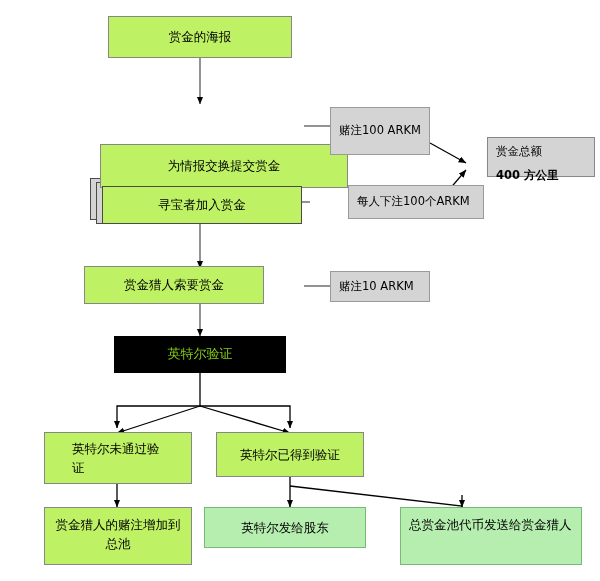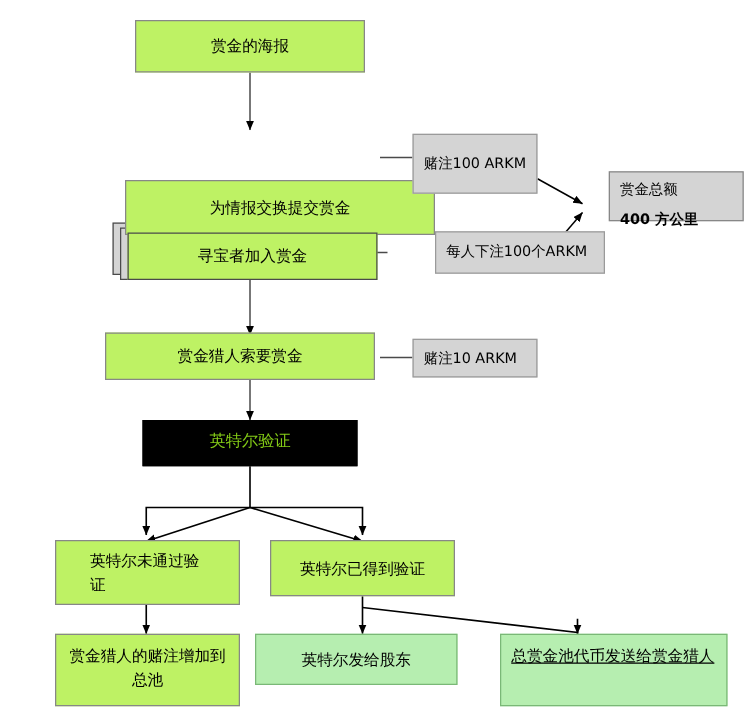--- a/index.html
+++ b/index.html
@@ -152,21 +152,21 @@
   <div class="stack-layer" style="left:90px; top:178px; width:200px; height:42px;"></div>
   <div class="stack-layer" style="left:96px; top:182px; width:200px; height:42px;"></div>
   <div class="node stack-main" style="left:102px; top:186px; width:200px; height:38px;">
     <span>寻宝者加入赏金</span>
   </div>
 
   <div class="node note left-text" style="left:310px; top:185px; width:136px; height:34px;margin-left:38px;">
     <span>每人下注100个ARKM</span>
   </div>
 
-  <div class="node" style="left:84px; top:266px; width:216px; height:38px;">
+  <div class="node" style="left:84px; top:266px; width:180px; height:38px;">
     <span>赏金猎人索要赏金</span>
   </div>
 
   <div class="node note left-text" style="left:330px; top:271px; width:100px; height:31px;">
     <span>赌注10 ARKM</span>
   </div>
 
   <div class="node black" style="left:114px; top:336px; width:172px; height:37px; font-size:13px;">
     <span>英特尔验证</span>
   </div>
@@ -181,16 +181,16 @@
 
   <div class="node topleft-text" style="left:44px; top:507px; width:148px; height:58px;">
     <span style="display:block; max-width:130px;">赏金猎人的赌注增加到总池</span>
   </div>
 
   <div class="node green" style="left:204px; top:507px; width:162px; height:41px;">
     <span>英特尔发给股东</span>
   </div>
 
   <div class="node green topleft-text" style="left:400px; top:507px; width:182px; height:58px;">
-    <span style="display:block; max-width:168px;text-decoration:underline;">总赏金池代币发送给赏金猎人</span>
+    <span style="display:block; max-width:168px;">总赏金池代币发送给赏金猎人</span>
   </div>
 
 </div>
 
 </body></html>

